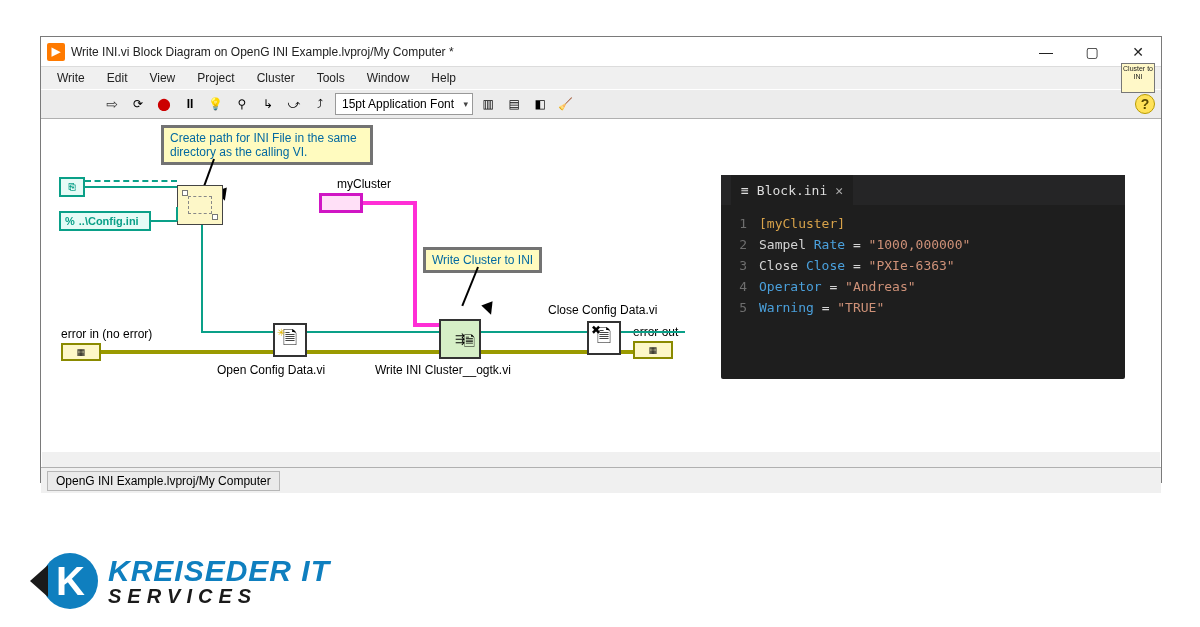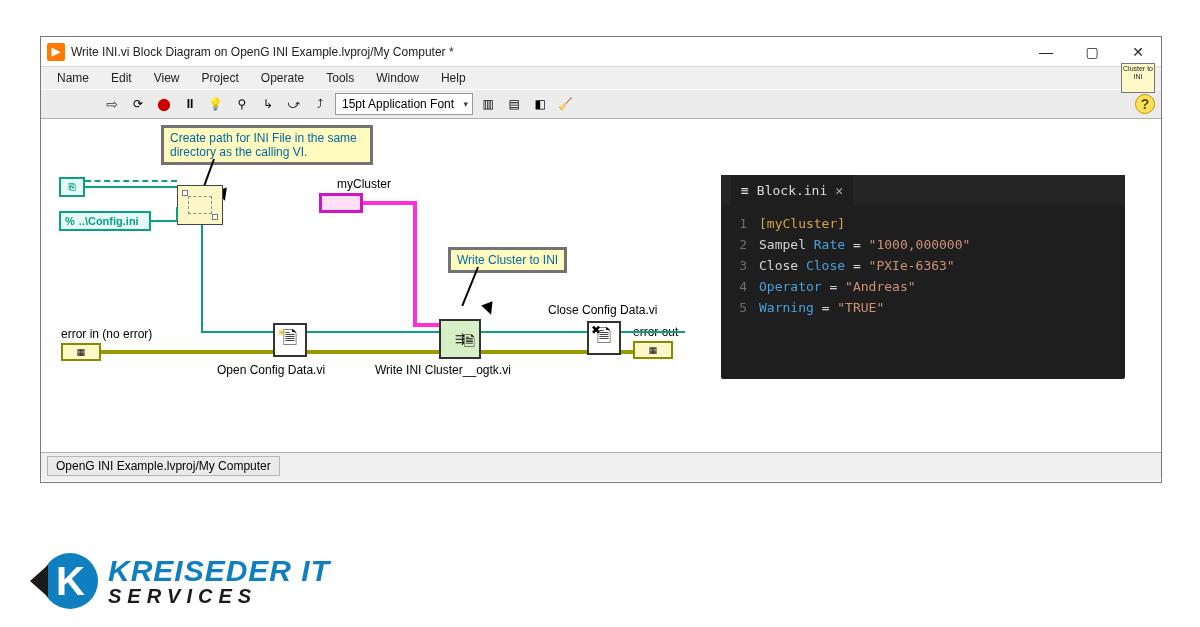--- a/index.html
+++ b/index.html
@@ -219,20 +219,21 @@
   .tok-eq   { color: #d4d4d4; }
   .tok-str  { color: #ce9178; }
 
   .statusbar {
     height: 26px;
     border-top: 1px solid #b0b0b0;
     background: #f0f0f0;
     display: flex; align-items: center;
     font-size: 12px;
     padding: 8px 6px;
+    margin-top: 15px;
   }
   .status-cell {
     padding: 2px 8px;
     border: 1px solid #b7b7b7;
     background: #eaeaea;
   }
 
   
   .logo {
     position: absolute;
@@ -278,25 +279,25 @@
   <div class="titlebar">
     <span class="app-icon">▶</span>
     <span class="title">Write INI.vi Block Diagram on OpenG INI Example.lvproj/My Computer *</span>
     <span class="spacer"></span>
     <span class="winbtn">—</span>
     <span class="winbtn">▢</span>
     <span class="winbtn close">✕</span>
   </div>
 
   <div class="menubar">
-    <span class="mitem">Name</span>
+    <span class="mitem">Write</span>
     <span class="mitem">Edit</span>
     <span class="mitem">View</span>
     <span class="mitem">Project</span>
-    <span class="mitem">Operate</span>
+    <span class="mitem">Cluster</span>
     <span class="mitem">Tools</span>
     <span class="mitem">Window</span>
     <span class="mitem">Help</span>
     <span class="cluster-thumb">Cluster to INI</span>
   </div>
 
   <div class="toolbar">
     <span style="width:50px"></span>
     <span class="tbtn">
         <span class="outline-arrow">⇨</span>
@@ -340,21 +341,21 @@
     </div>
 
     <div class="wire w-path" style="left:44px; top:67px; width:92px; height:2px;"></div>
     <div class="wire dashed-h" style="left:44px; top:61px; width:92px;"></div>
     <div class="wire w-path" style="left:110px; top:101px; width:26px; height:2px;"></div>
     <div class="wire w-path w-v" style="left:135px; top:88px; height:14px;"></div>
 
     <div class="label" style="left:296px; top:58px;">myCluster</div>
     <div class="terminal term-cluster" style="left:278px; top:74px; width:44px; height:20px;"></div>
 
-    <div class="comment" style="left:407px; top:128px;">Write Cluster to INI</div>
+    <div class="comment" style="left:382px; top:128px;">Write Cluster to INI</div>
     <div class="arrow-line" style="left:436px; top:148px; height:42px; transform:rotate(22deg); transform-origin:top;"></div>
     <div class="arrow-head" style="left:442px; top:184px; transform:rotate(-20deg);"></div>
 
     <div class="label" style="left:20px; top:208px;">error in (no error)</div>
     <div class="terminal term-err" style="left:20px; top:224px;">▦</div>
 
     <div class="vi-icon" style="left:232px; top:204px; background:#fff;">
       <span style="position:absolute;left:2px;top:2px;color:#e0b400;font-size:10px;">✳</span>
       <span style="font-size:18px;">🗎</span>
     </div>

